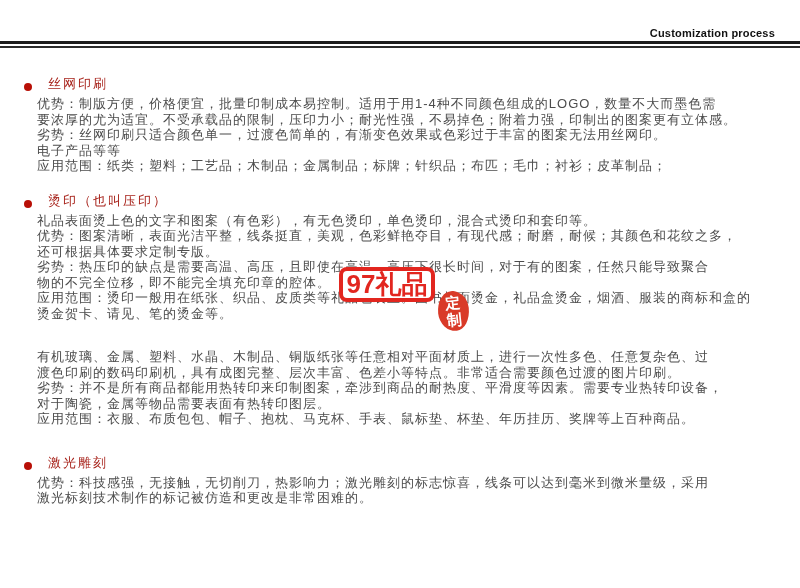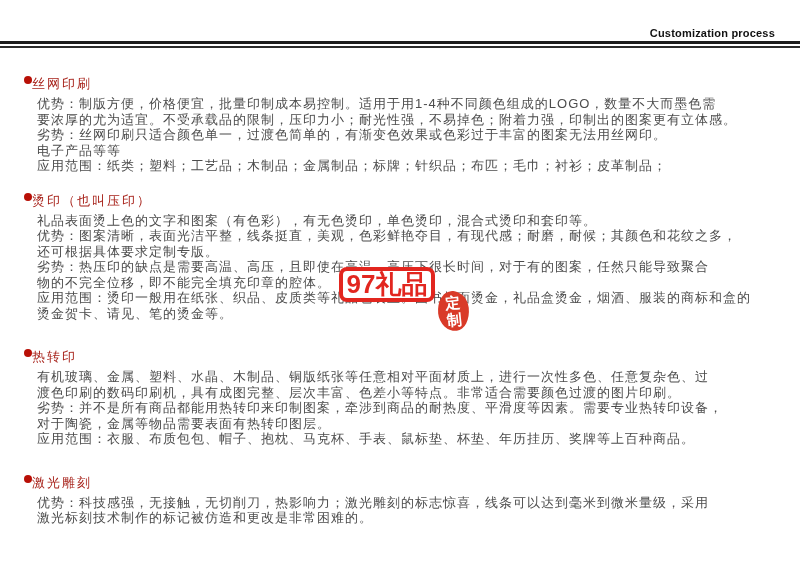--- a/index.html
+++ b/index.html
@@ -33,22 +33,22 @@
     margin-top:2px;
     height:2px;
     border-top:3px solid #1c1c1c;
     border-bottom:2px solid #2a2a2a;
     background:#fff;
   }
   .section{margin-top:28px;}
   .section.s2{margin-top:19px;}
   .sec-head{
     display:flex;
-    align-items:flex-start;
-    gap:0;
+    align-items:flex-end;
+    gap:16px;
     padding-left:24px;
   }
   .bullet{
     width:8px;height:8px;
     border-radius:50%;
     background:#b80f06;
     flex:0 0 auto;
   }
   .sec-head h2{
     margin:0;
@@ -134,24 +134,20 @@
         <div class="line">优势：图案清晰，表面光洁平整，线条挺直，美观，色彩鲜艳夺目，有现代感；耐磨，耐候；其颜色和花纹之多，</div>
         <div class="line">还可根据具体要求定制专版。</div>
         <div class="line">劣势：热压印的缺点是需要高温、高压，且即使在高温、高压下很长时间，对于有的图案，任然只能导致聚合</div>
         <div class="line">物的不完全位移，即不能完全填充印章的腔体。</div>
         <div class="line">应用范围：烫印一般用在纸张、织品、皮质类等礼品包装上。图书封面烫金，礼品盒烫金，烟酒、服装的商标和盒的</div>
         <div class="line">烫金贺卡、请见、笔的烫金等。</div>
       </div>
   </section>
 
   <section class="section s3">
-    <div class="sec-head">
-      <span class="bullet"></span>
-      <h2>热转印</h2>
-    </div>
     <div class="sec-body">
         <div class="line">有机玻璃、金属、塑料、水晶、木制品、铜版纸张等任意相对平面材质上，进行一次性多色、任意复杂色、过</div>
         <div class="line">渡色印刷的数码印刷机，具有成图完整、层次丰富、色差小等特点。非常适合需要颜色过渡的图片印刷。</div>
         <div class="line">劣势：并不是所有商品都能用热转印来印制图案，牵涉到商品的耐热度、平滑度等因素。需要专业热转印设备，</div>
         <div class="line">对于陶瓷，金属等物品需要表面有热转印图层。</div>
         <div class="line">应用范围：衣服、布质包包、帽子、抱枕、马克杯、手表、鼠标垫、杯垫、年历挂历、奖牌等上百种商品。</div>
       </div>
   </section>
 
   <section class="section s4">

